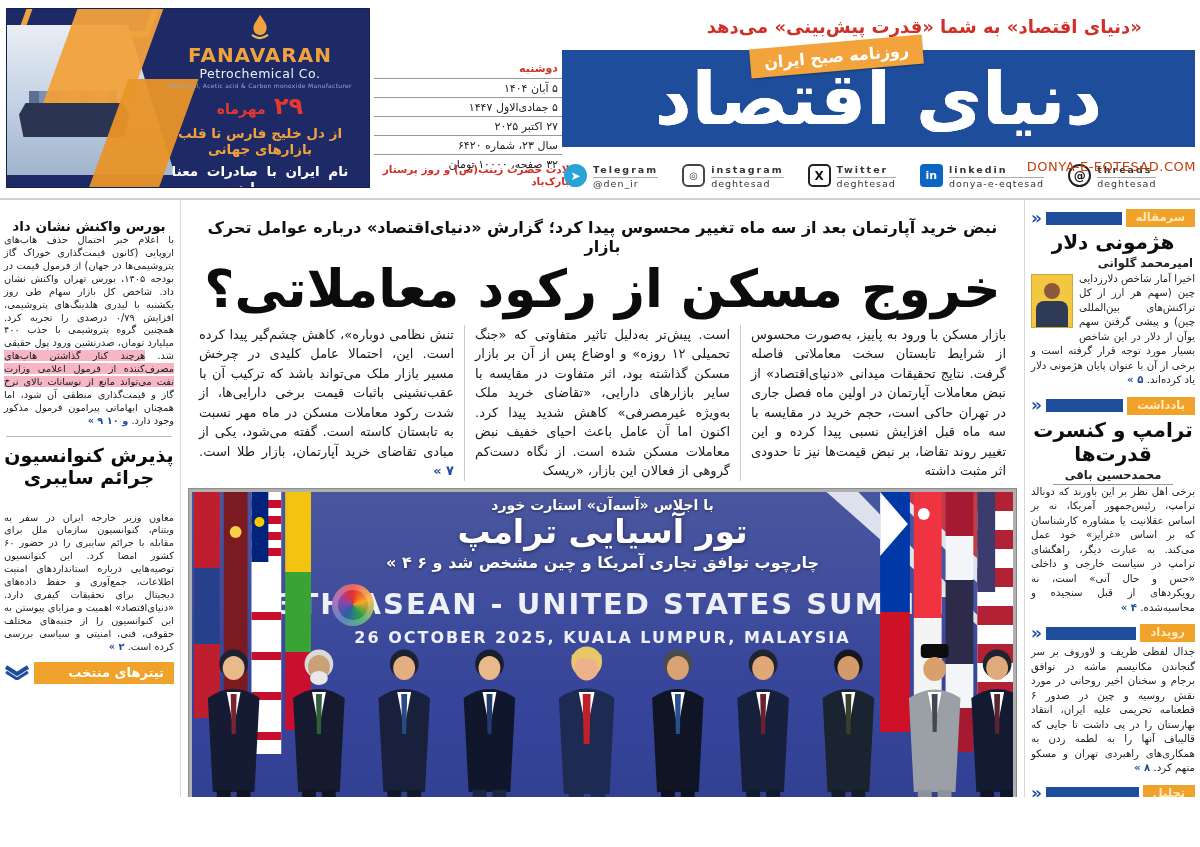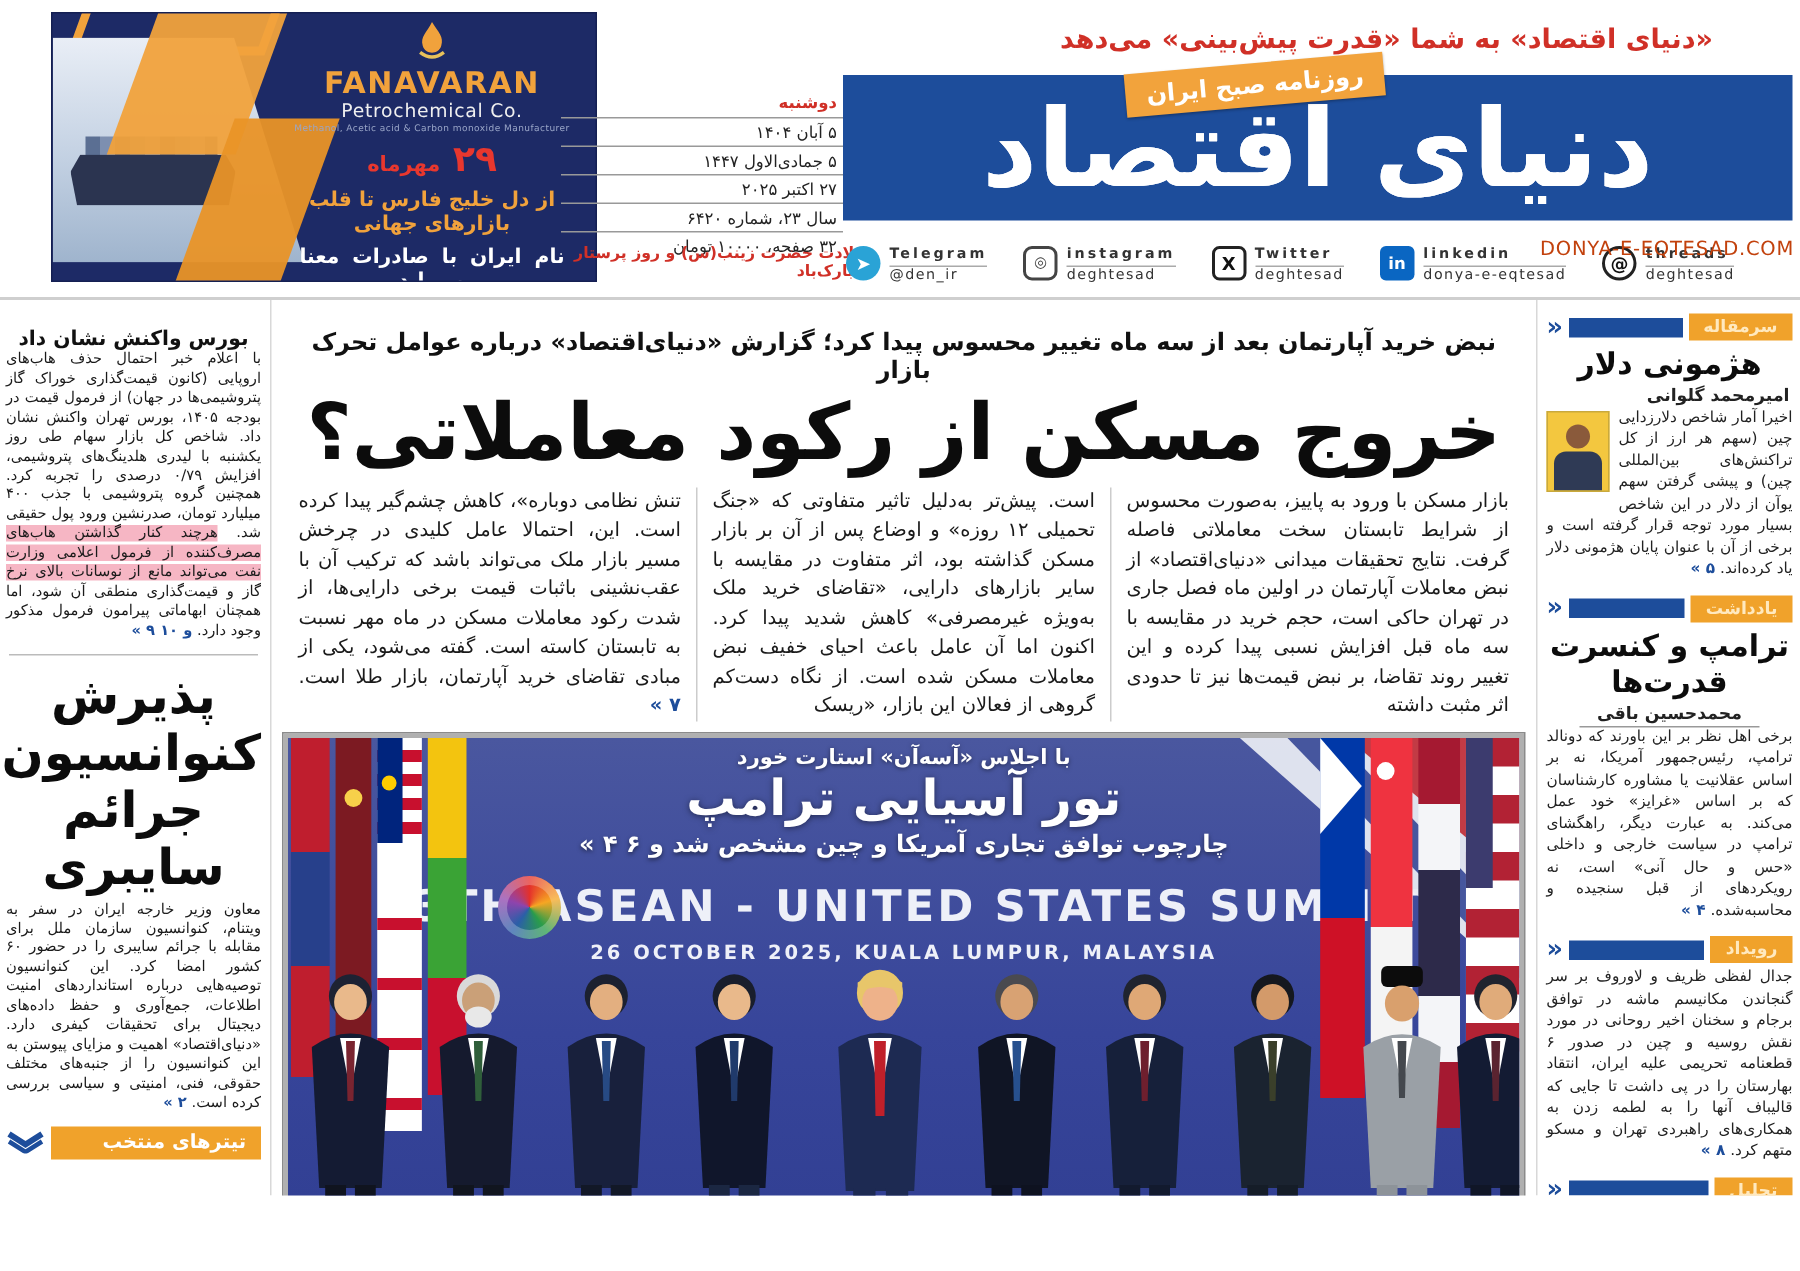--- a/index.html
+++ b/index.html
@@ -4,21 +4,21 @@
 <style>
   html,body{margin:0;padding:0;width:1200px;height:847px;overflow:hidden;background:#fff;
     font-family:"DejaVu Sans",sans-serif;}
   .page{position:relative;width:1200px;height:847px;background:#fff;}
 
   
   .header{position:relative;height:198px;border-bottom:2px solid #cfcfcf;background:#fff;}
 
   
   .ad{position:absolute;left:6px;top:8px;width:362px;height:178px;background:#1d2a66;
-      overflow:hidden;border:1px solid #141f52;margin-left:28px;}
+      overflow:hidden;border:1px solid #141f52;}
   .ad-shiparea{position:absolute;left:0;top:16px;width:168px;height:150px;
       background:linear-gradient(180deg,#e9eef6 0%,#c2d0e2 55%,#9fb4cd 100%);
       clip-path:polygon(0 0,72% 0,100% 100%,0 100%);}
   .ad-hull{position:absolute;left:12px;top:78px;width:110px;height:34px;background:#2b3450;
       clip-path:polygon(0 34%,6% 0,94% 0,100% 34%,96% 100%,4% 100%);}
   .ad-cont{position:absolute;left:22px;top:66px;width:88px;height:14px;
       background:repeating-linear-gradient(90deg,#5b6f93 0 10px,#7d8fb0 10px 20px,#49597c 20px 30px);}
   .ad-or1{position:absolute;left:58px;top:-26px;width:86px;height:120px;background:#f1a23c;
       transform:skewX(-20deg);opacity:.95;}
   .ad-or2{position:absolute;left:96px;top:70px;width:70px;height:140px;background:#e99427;
@@ -84,34 +84,34 @@
   
   .photo-frame{margin-top:8px;border:3px solid #b0b0b0;outline:1px solid #8b8b8b;height:437px;
       position:relative;overflow:hidden;background:linear-gradient(180deg,#4a579f 0%,#37459a 45%,#2c3a8d 100%);}
   .ph-text{position:absolute;top:5px;left:0;right:0;text-align:center;color:#fff;z-index:3;direction:rtl;}
   .ph-kicker{font-size:14px;font-weight:700;text-shadow:0 1px 3px rgba(0,0,0,.5);}
   .ph-headline{font-size:33px;font-weight:900;line-height:1.15;text-shadow:0 1px 4px rgba(0,0,0,.5);}
   .ph-sub{font-size:16px;font-weight:700;margin-top:2px;text-shadow:0 1px 3px rgba(0,0,0,.5);}
   .ph-sub .ref{color:#fff;}
   .bd-text{position:absolute;top:95px;left:0;right:0;text-align:center;color:#eef0f8;z-index:1;font-weight:700;}
   .bd1{font-size:29px;letter-spacing:2px;}
-  .bd2{font-size:13px;letter-spacing:2px;margin-top:7px;}
+  .bd2{font-size:16px;letter-spacing:2px;margin-top:7px;}
   .swirl{position:absolute;left:17%;top:92px;width:42px;height:42px;border-radius:50%;z-index:1;
       background:conic-gradient(#e4312b,#f6a623,#2a9d4a,#2b5fa8,#8e44ad,#e4312b);
       box-shadow:inset 0 0 0 6px rgba(255,255,255,.25);}
   .photo-svg{position:absolute;inset:0;z-index:2;}
 
   
   .s1-kicker{text-align:center;font-weight:700;font-size:13.5px;margin-top:14px;color:#111;}
   .s1-headline{text-align:center;font-weight:900;font-size:29px;line-height:1.12;margin:4px 0 6px;color:#0c0c0c;letter-spacing:-1px;}
   .small-body{font-size:9.8px;line-height:1.32;text-align:justify;color:#1a1a1a;}
   .small-body .ref{display:inline-block;}
   mark.hl{background:#f6b6c4;color:inherit;padding:0;}
   .lc-div{border-top:1px solid #bbb;margin:8px 2px;}
-  .s2-headline{text-align:center;font-weight:900;font-size:33px;line-height:1.15;margin:2px 0 4px;color:#0c0c0c;letter-spacing:-1px;}
+  .s2-headline{text-align:center;font-weight:900;font-size:19px;line-height:1.15;margin:2px 0 23px;color:#0c0c0c;letter-spacing:-1px;}
 
   .sel-head{display:flex;align-items:center;gap:4px;margin-top:8px;}
   .sel-label{flex:1;background:#f0a22b;color:#fff;font-weight:700;font-size:13px;
       padding:3px 10px 4px;text-align:right;}
   .sel-chev{flex:0 0 auto;}
 
   
   .sec-head{display:flex;align-items:center;gap:4px;margin:9px 0 3px;}
   .sec-label{background:#f0a22b;color:#ffe9bf;font-weight:700;font-size:11.5px;padding:1px 10px 3px;}
   .sec-bar{flex:1;height:13px;background:#1d4d9b;}

